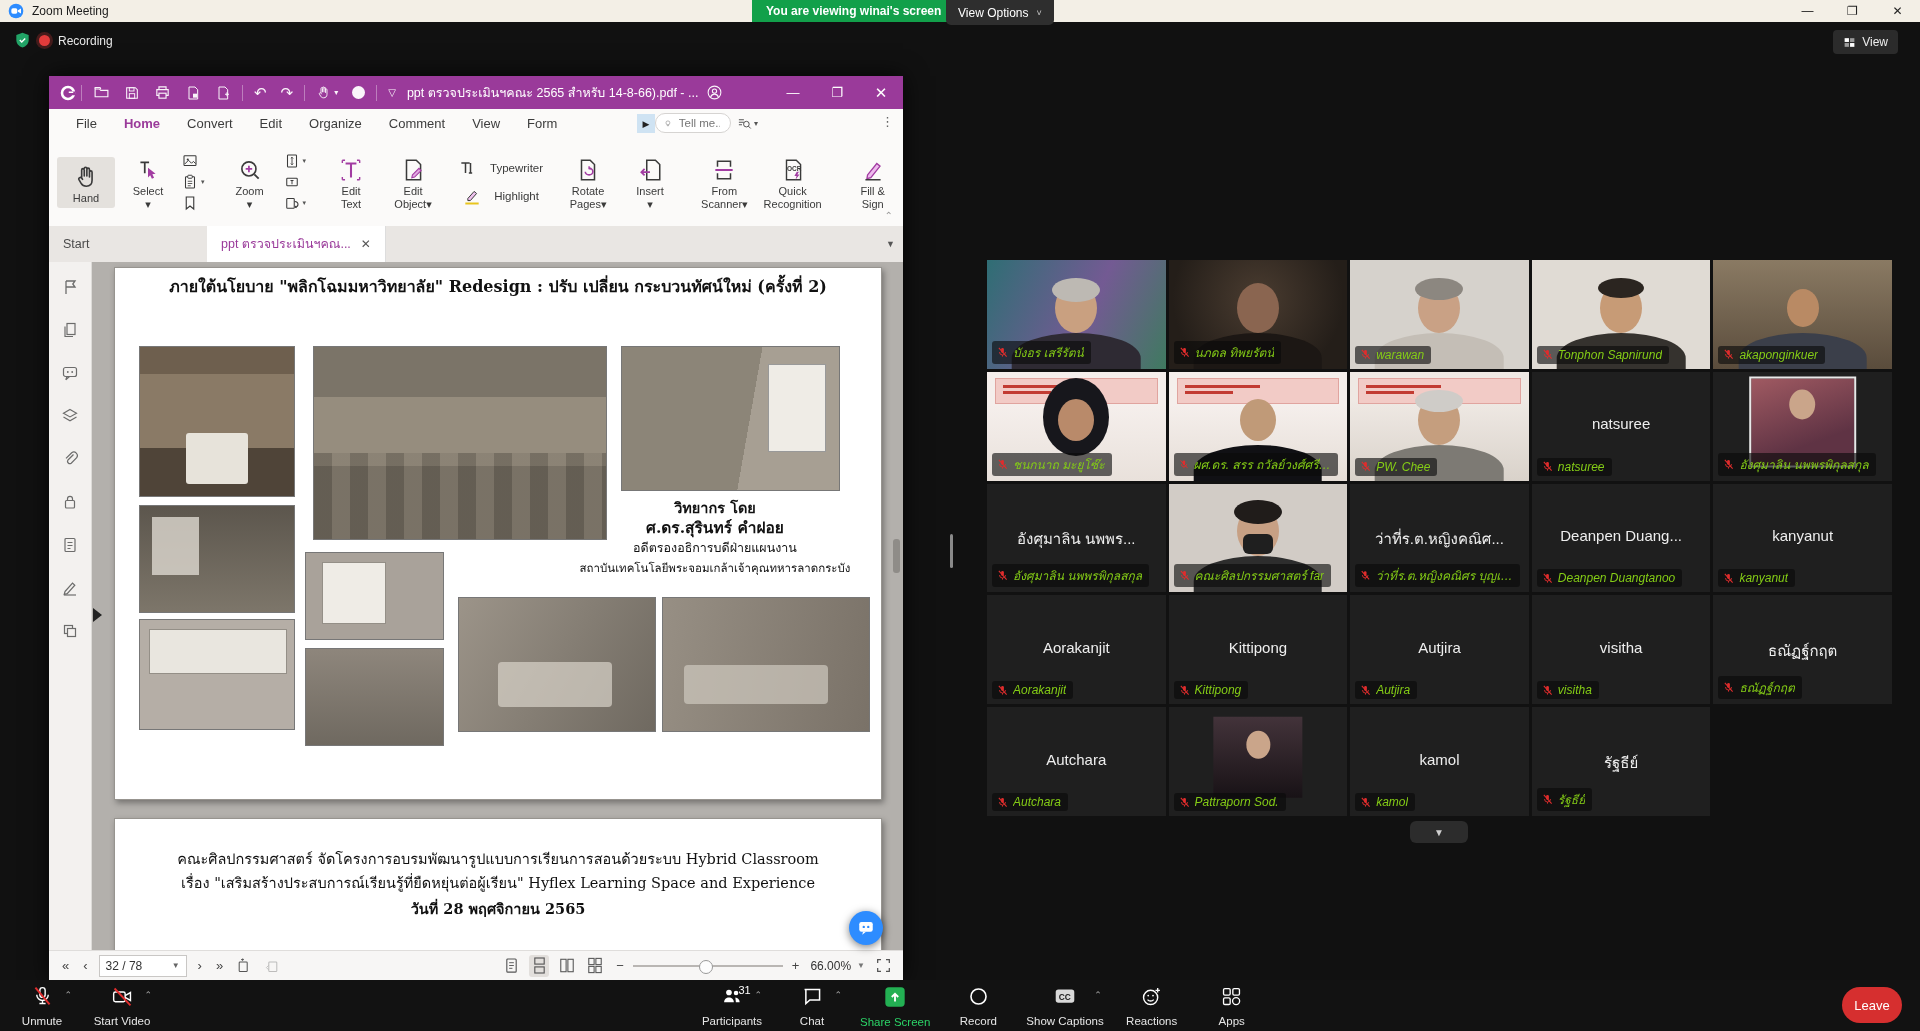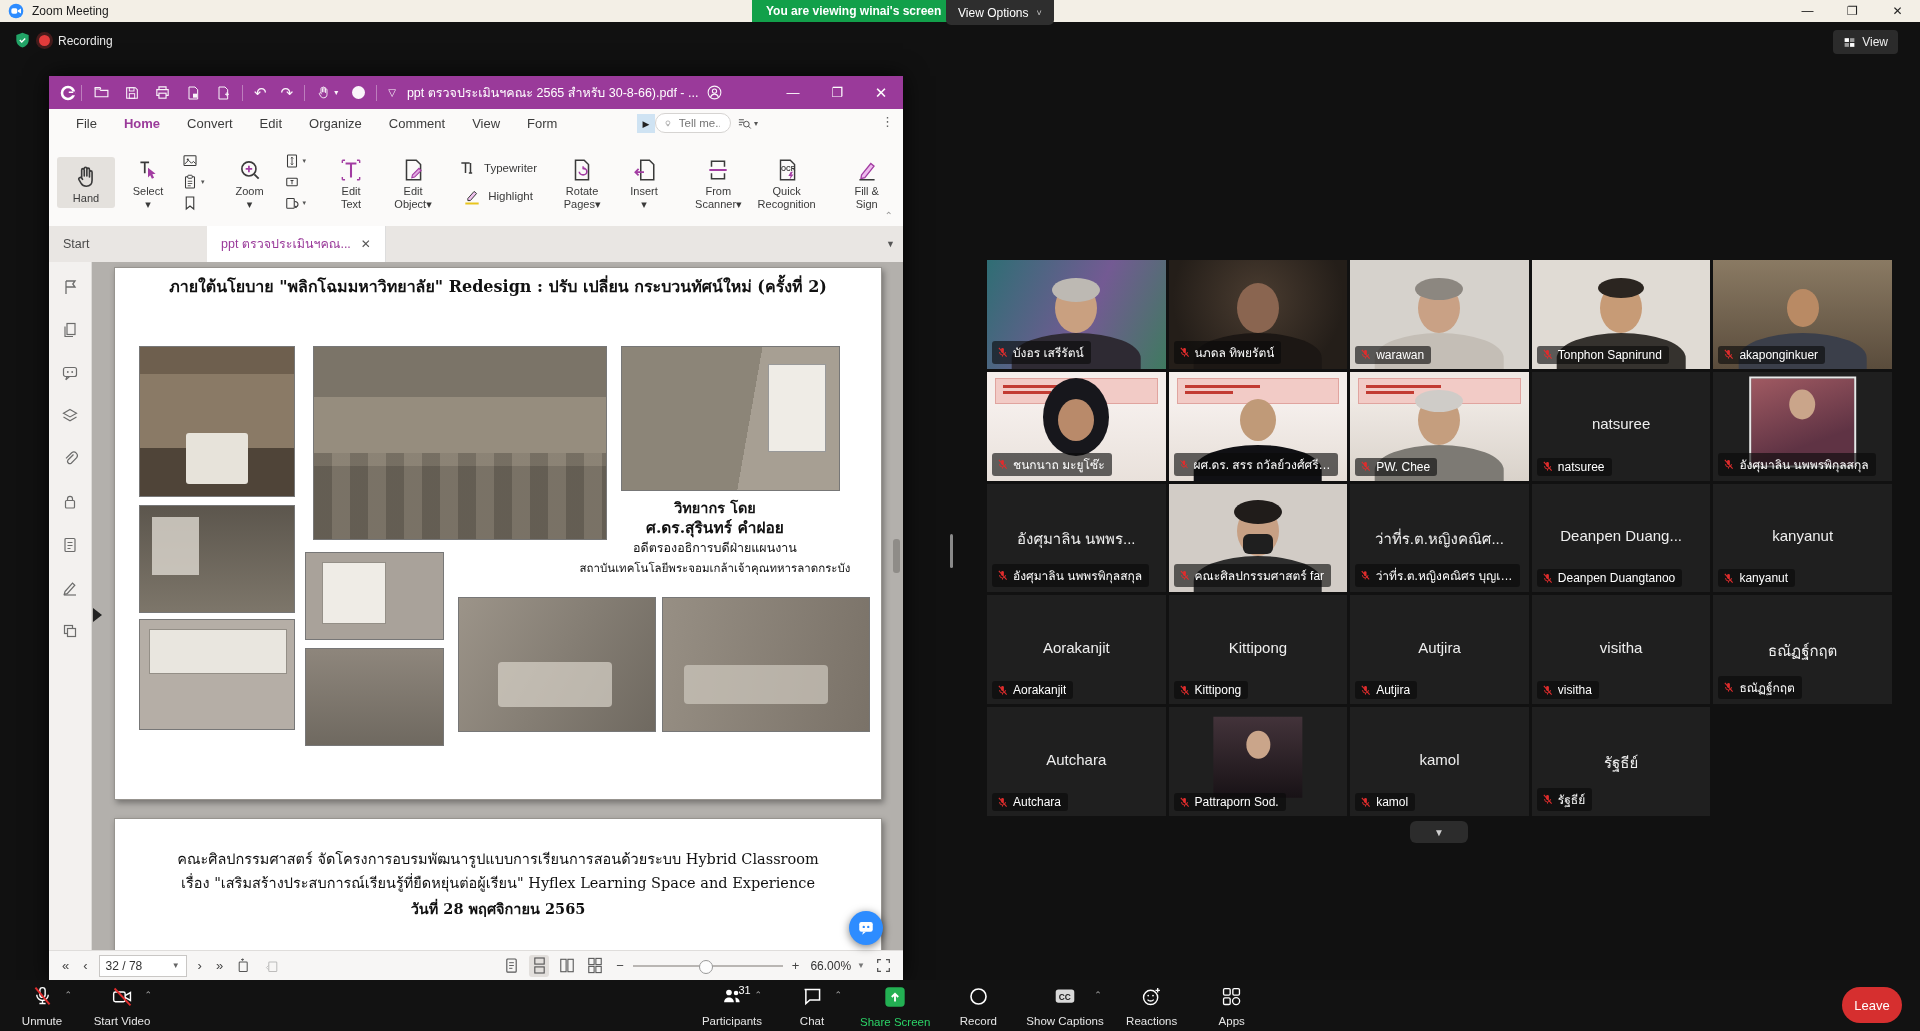--- a/index.html
+++ b/index.html
@@ -56,21 +56,21 @@
   .rsep{width:1px;background:#e6e3e0;margin:8px 0;}
   .rbig{display:flex;flex-direction:column;align-items:center;justify-content:flex-start;
      min-width:46px;padding:5px 6px 3px;border-radius:3px;cursor:pointer;}
   .rbig.selected{background:#e4e1dd;}
   .rbig .ricon{height:30px;display:flex;align-items:center;}
   .rbig .rlabel{font-size:11px;color:#3a3a3a;line-height:13px;text-align:center;white-space:nowrap;}
   .rmini{display:flex;flex-direction:column;justify-content:center;gap:3px;}
   .rmini .mrow{display:flex;align-items:center;gap:2px;cursor:pointer;}
   .rmini .mcaret{font-size:7px;color:#555;}
   .rcol{display:flex;flex-direction:column;justify-content:center;gap:8px;}
-  .rrow{display:flex;align-items:center;gap:6px;font-size:11.5px;color:#3a3a3a;cursor:pointer;white-space:nowrap;}
+  .rrow{display:flex;align-items:center;gap:12px;font-size:11.5px;color:#3a3a3a;cursor:pointer;white-space:nowrap;}
   #ribbon-collapse{position:absolute;right:10px;top:134px;color:#999;font-size:10px;cursor:pointer;}
 
   #pdf-tabbar{position:absolute;left:0;top:150px;width:854px;height:36px;background:#e9e6e3;border-bottom:1px solid #d8d5d2;display:flex;align-items:stretch;}
   .doc-tab{display:flex;align-items:center;padding:0 14px;font-size:12.5px;color:#4a4a4a;min-width:130px;cursor:pointer;}
   .doc-tab.active{background:#fff;color:#9a3a9a;gap:10px;border-right:1px solid #ddd;}
   .doc-tab .close-x{color:#555;font-size:12px;}
   #tabbar-caret{margin-left:auto;color:#555;font-size:9px;align-self:center;padding-right:8px;cursor:pointer;}
 
   #pdf-docarea{position:absolute;left:0;top:186px;width:854px;height:688px;background:#b3b0ac;overflow:hidden;}
   #pdf-sidebar{position:absolute;left:0;top:0;width:43px;height:688px;background:#f3f1ef;border-right:1px solid #dddbd8;
@@ -167,21 +167,21 @@
   .v10{background:#d2ccc6;} .v10 .face{background:#c7a084;} .v10 .shoulders{background:#2d2d2d;}
   .v10 .face::before{content:'';position:absolute;left:-3px;right:-3px;top:-6px;height:24px;border-radius:50%;background:#201c1a;}
   .bigname{position:absolute;left:6px;right:6px;top:40%;text-align:center;font-size:15px;color:#eeeeee;}
   .photoframe{position:absolute;left:50%;top:46%;transform:translate(-50%,-50%);}
   .photoframe.p1{width:58%;height:80%;background:linear-gradient(160deg,#a05a62,#5f3344 70%);border:2px solid #e8e8e8;}
   .photoframe.p1::before{content:'';position:absolute;left:50%;top:30%;width:26px;height:30px;border-radius:50%;transform:translate(-50%,-50%);background:#caa58a;}
   .photoframe.p2{width:50%;height:74%;background:linear-gradient(#43333a,#181216);}
   .photoframe.p2::before{content:'';position:absolute;left:50%;top:34%;width:24px;height:28px;border-radius:50%;transform:translate(-50%,-50%);background:#caa58a;}
   .tile-label{position:absolute;left:5px;bottom:5px;max-width:92%;display:flex;align-items:center;gap:5px;
      background:rgba(10,10,10,.62);border-radius:3px;padding:2px 7px 2px 5px;box-sizing:border-box;}
-  .tile-label span{font-size:12px;color:#ffffff;white-space:nowrap;overflow:hidden;text-overflow:ellipsis;}
+  .tile-label span{font-size:12px;color:#84cc16;white-space:nowrap;overflow:hidden;text-overflow:ellipsis;font-style:italic;}
 
   
   #bottom-bar{left:0;top:980px;width:1920px;height:51px;background:#121212;}
   .zitem{position:relative;display:flex;flex-direction:column;align-items:center;justify-content:flex-start;
      padding-top:5px;min-width:64px;height:46px;cursor:pointer;}
   .zitem .zlabel{font-size:11.5px;color:#e6e6e6;margin-top:3px;white-space:nowrap;}
   .zitem.active .zlabel{color:#2bd467;}
   .zitem .zcaret{position:absolute;top:10px;right:2px;color:#aaa;font-size:9px;}
   .zitem .zbadge{position:absolute;top:4px;left:60%;color:#fff;font-size:11px;}
   #zleft{position:absolute;left:10px;top:0;display:flex;gap:16px;}
@@ -278,21 +278,21 @@
           <svg width="15" height="15" viewBox="0 0 24 24">
             <path d="M8 12V5.5a1.2 1.2 0 012.4 0V11m0-6.8a1.2 1.2 0 012.4 0V11m0-6a1.2 1.2 0 012.4 0v7m0-4.5a1.2 1.2 0 012.4 0V15c0 3.5-2.2 5.5-5.3 5.5-2.4 0-3.8-.9-4.8-2.6l-2-3.4c-.5-.9 0-1.9 1-2.1.7-.1 1.3.2 1.7.8l.6 1" fill="none" stroke="#fff" stroke-width="1.5" stroke-linecap="round"></path>
           </svg>
           <span style="font-size:8px;margin-left:3px;">▾</span>
         </span>
       <span class="tico">
           <span style="width:13px;height:13px;border-radius:50%;background:#fff;display:inline-block;"></span>
         </span>
       <span class="sep"></span>
       <span class="tico" style="font-size:10px;">▽</span>
-      <span id="pdf-doc-title">ppt ตรวจประเมินฯคณะ 2565 สำหรับ 30-8-66).pdf - ...</span>
+      <span id="pdf-doc-title">ppt ตรวจประเมินฯคณะ 2565 สำหรับ 14-8-66).pdf - ...</span>
       <span class="tico" style="margin-left:8px;">
           <svg width="17" height="17" viewBox="0 0 24 24">
             <circle cx="12" cy="12" r="9" fill="none" stroke="#fff" stroke-width="1.5"></circle>
             <circle cx="12" cy="10" r="3" fill="none" stroke="#fff" stroke-width="1.5"></circle>
             <path d="M6.5 18.5c1-2.6 3-4.2 5.5-4.2s4.5 1.6 5.5 4.2" fill="none" stroke="#fff" stroke-width="1.5"></path>
           </svg>
         </span>
       <div id="pdf-win-controls">
         <span>—</span>
         <span>❐</span>

